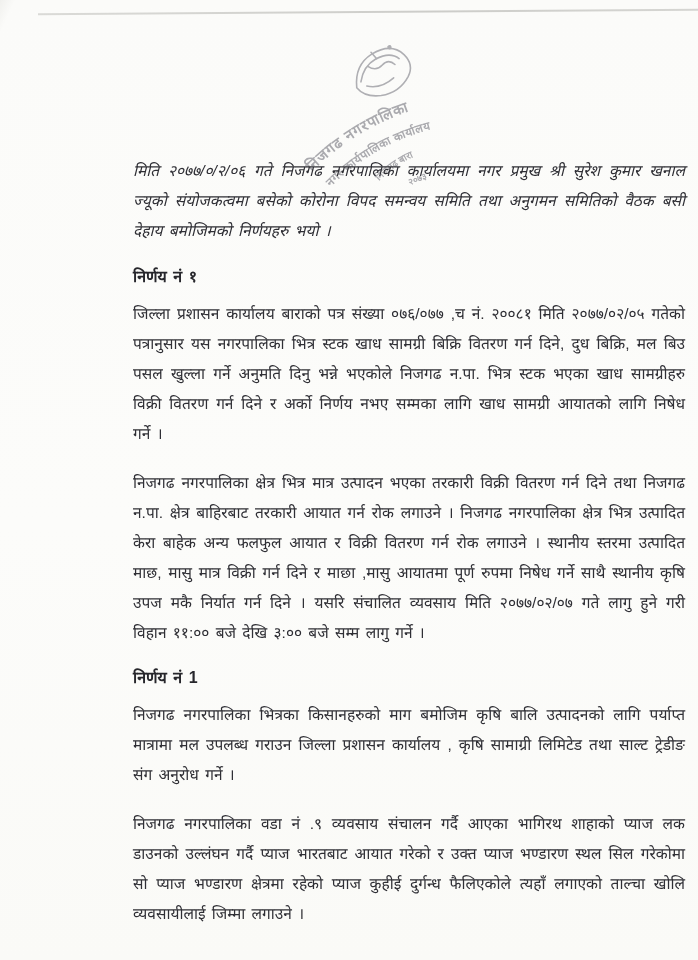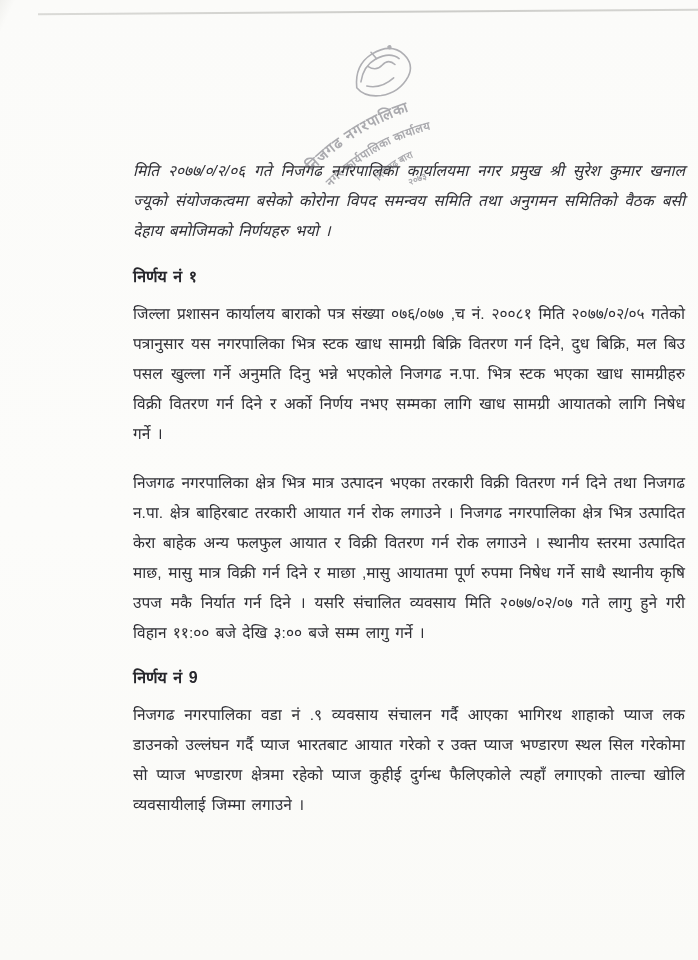--- a/index.html
+++ b/index.html
@@ -80,21 +80,22 @@
     <div class="section">
       <div class="heading">निर्णय नं १</div>
       <p class="body">जिल्ला प्रशासन कार्यालय बाराको पत्र संख्या ०७६/०७७ ,च नं. २००८१ मिति २०७७/०२/०५ गतेको पत्रानुसार यस नगरपालिका भित्र स्टक खाध सामग्री बिक्रि वितरण गर्न दिने, दुध बिक्रि, मल बिउ पसल खुल्ला गर्ने अनुमति दिनु भन्ने भएकोले निजगढ न.पा. भित्र स्टक भएका खाध सामग्रीहरु विक्री वितरण गर्न दिने र अर्को निर्णय नभए सम्मका लागि खाध सामग्री आयातको लागि निषेध गर्ने ।</p>
     </div>
 
     <div class="section">
       <p class="body">निजगढ नगरपालिका क्षेत्र भित्र मात्र उत्पादन भएका तरकारी  विक्री  वितरण गर्न दिने तथा निजगढ न.पा. क्षेत्र बाहिरबाट तरकारी आयात गर्न रोक लगाउने ।  निजगढ नगरपालिका क्षेत्र भित्र उत्पादित केरा बाहेक अन्य फलफुल आयात र विक्री वितरण गर्न रोक लगाउने । स्थानीय स्तरमा उत्पादित माछ, मासु मात्र विक्री गर्न दिने र माछा ,मासु आयातमा पूर्ण रुपमा निषेध गर्ने  साथै स्थानीय कृषि उपज मकै निर्यात गर्न दिने । यसरि संचालित व्यवसाय मिति २०७७/०२/०७ गते लागु हुने गरी विहान ११:०० बजे देखि ३:०० बजे सम्म लागु गर्ने ।</p>
     </div>
 
     <div class="section">
-      <div class="heading">निर्णय नं 9</div>
+      <div class="heading">निर्णय नं 1</div>
+      <p class="body">निजगढ नगरपालिका भित्रका किसानहरुको माग बमोजिम कृषि बालि उत्पादनको लागि पर्याप्त मात्रामा मल उपलब्ध गराउन जिल्ला प्रशासन कार्यालय , कृषि सामाग्री लिमिटेड तथा साल्ट ट्रेडीङ संग अनुरोध गर्ने ।</p>
     </div>
 
     <div class="section">
       <p class="body">निजगढ नगरपालिका वडा नं .९ व्यवसाय संचालन गर्दै आएका भागिरथ शाहाको प्याज लक डाउनको उल्लंघन गर्दै प्याज भारतबाट आयात गरेको र उक्त प्याज भण्डारण स्थल सिल गरेकोमा सो प्याज भण्डारण क्षेत्रमा रहेको प्याज कुहीई दुर्गन्ध फैलिएकोले त्यहाँ लगाएको ताल्चा खोलि व्यवसायीलाई जिम्मा लगाउने ।</p>
     </div>
 
   </div>
 </div>
 
 </body></html>

